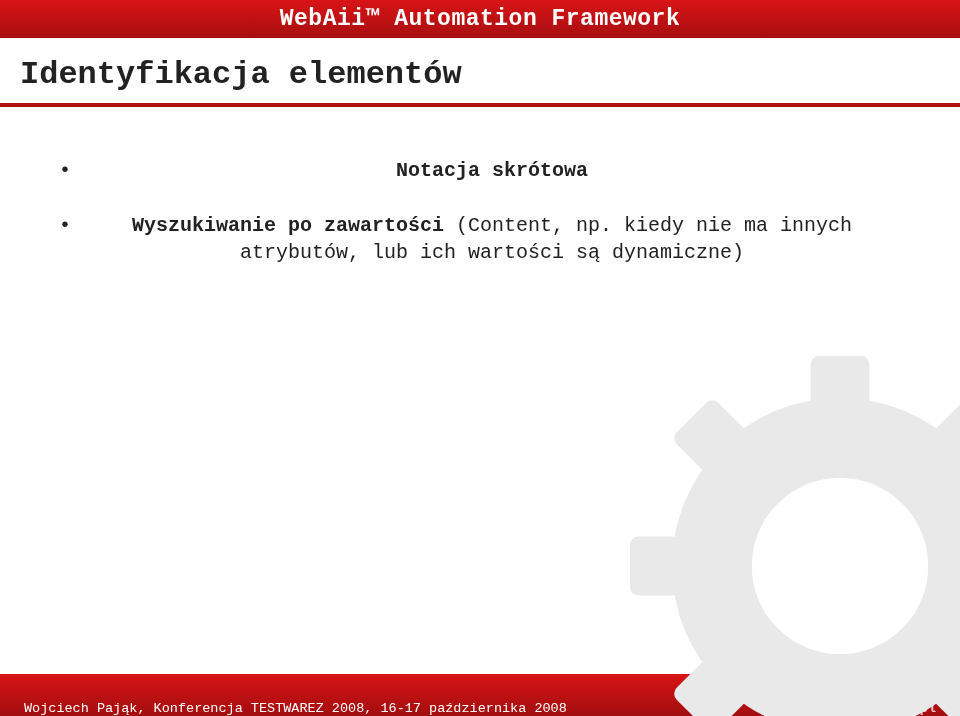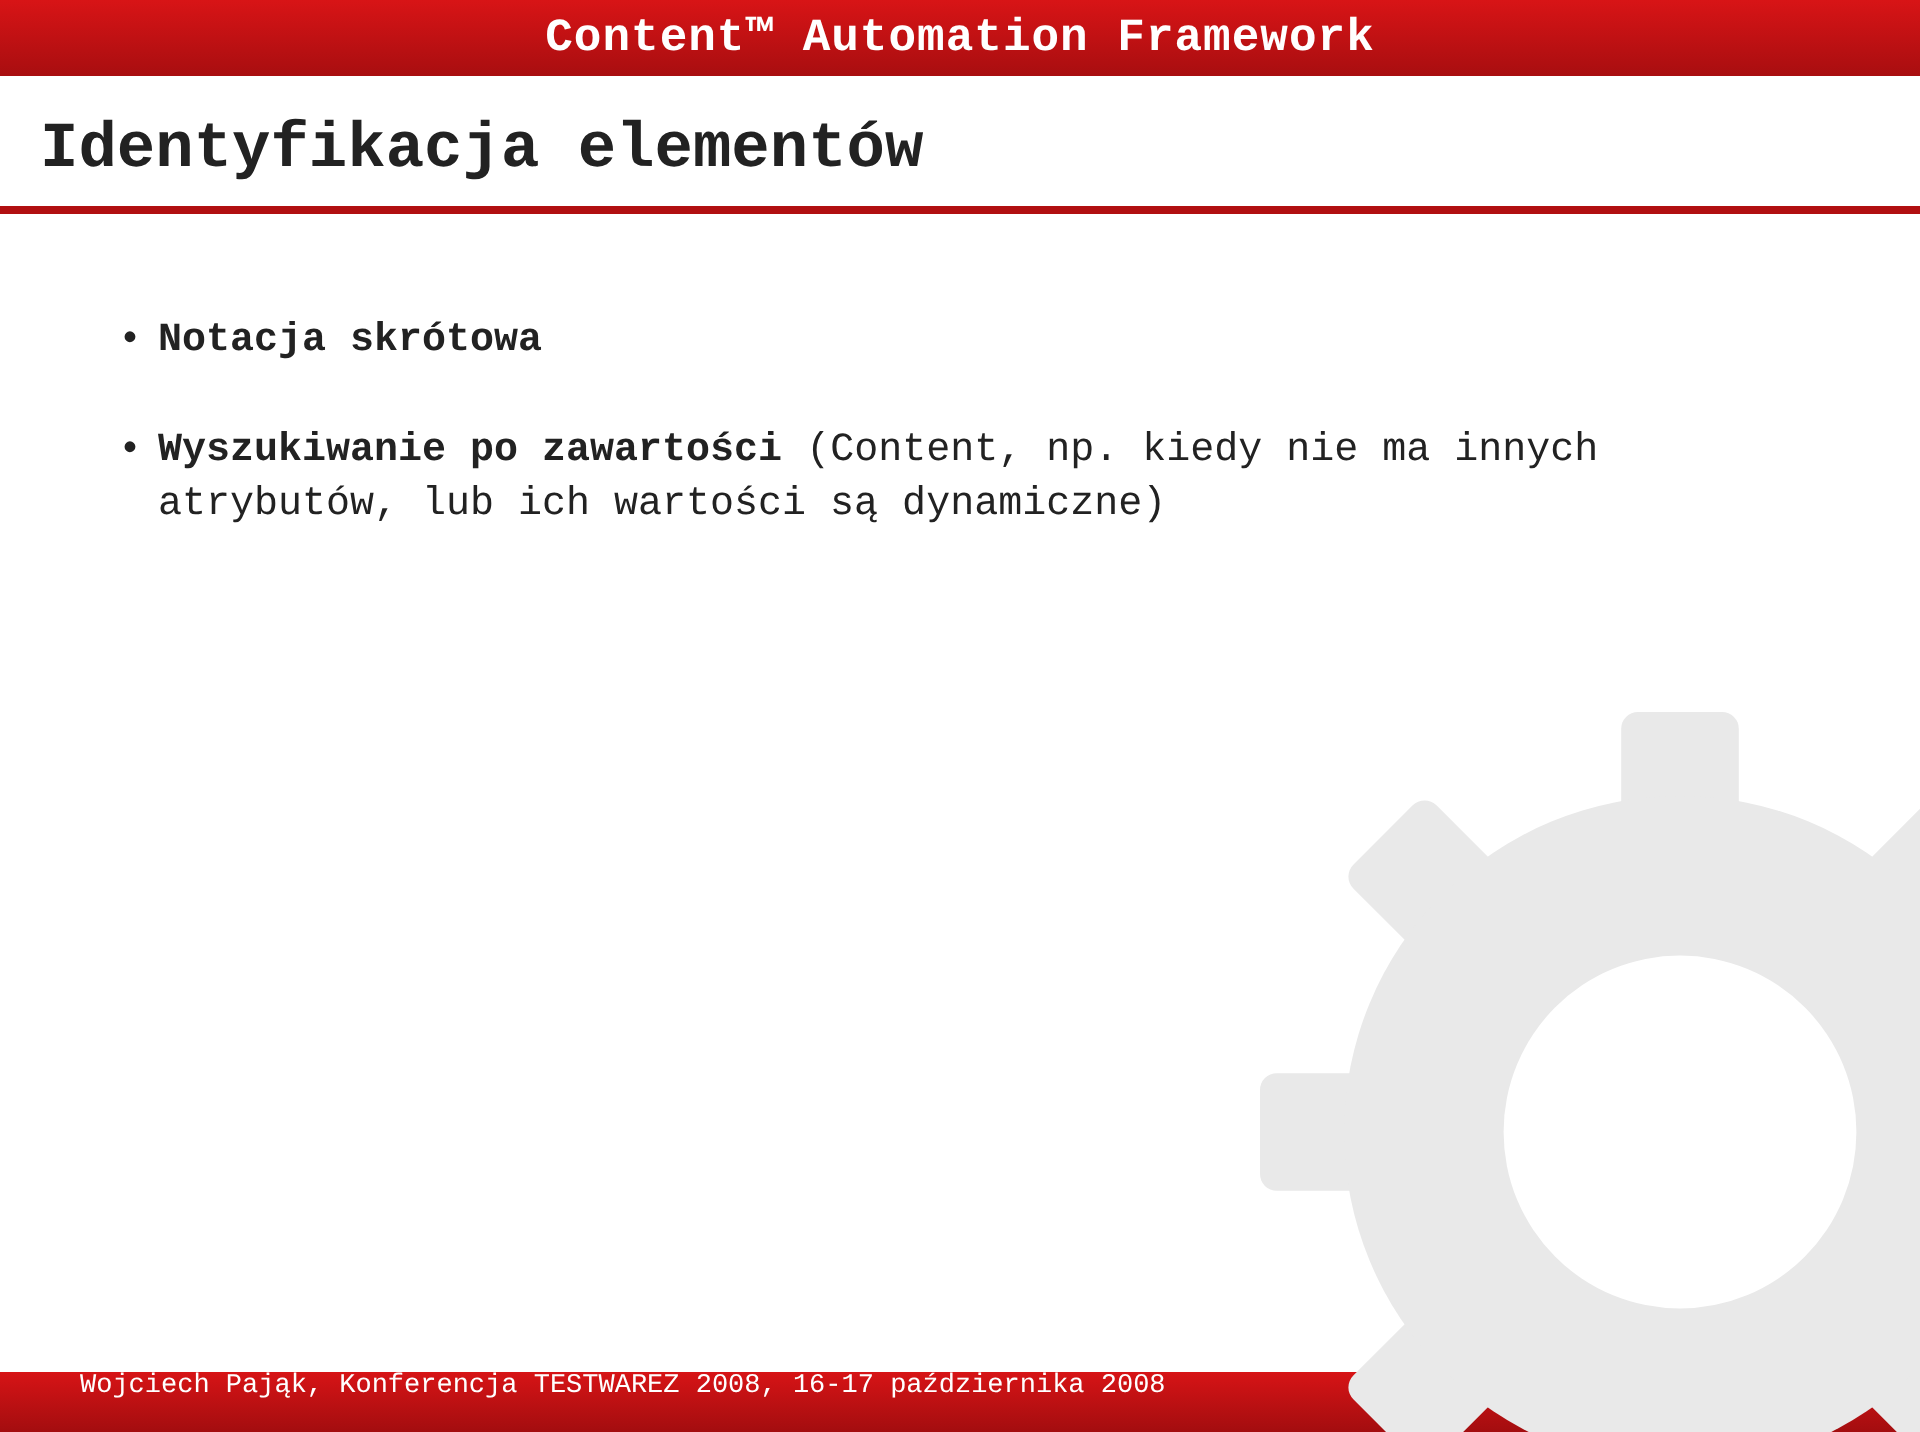--- a/index.html
+++ b/index.html
@@ -32,20 +32,21 @@
   }
   .page-title {
     font-size: 32px;
     font-weight: bold;
     color: #222;
   }
   .content {
     padding: 50px 55px 20px 55px;
     position: relative;
     z-index: 2;
+    text-align: center;
   }
   .bullet-list { list-style: none; }
   .bullet-list > li {
     position: relative;
     padding-left: 24px;
     font-size: 20px;
     line-height: 1.35;
     margin-bottom: 28px;
     color: #222;
   }
@@ -55,26 +56,26 @@
     left: 4px;
     top: 0;
     font-size: 20px;
   }
   .bold { font-weight: bold; }
   .footer {
     position: absolute;
     bottom: 0;
     left: 0;
     width: 100%;
-    height: 30px;
+    height: 42px;
     background: linear-gradient(to bottom, #d71416 0%, #a30d0f 100%);
     display: flex;
-    align-items: flex-start;
+    align-items: flex-end;
     justify-content: space-between;
-    padding: 0 40px;
+    padding: 0 24px;
     font-size: 13.5px;
     color: #ffffff;
   }
   .footer-left { color: #fff; }
   .footer-right { color: #f7c1c1; font-weight: bold; }
   .gear-bg {
     position: absolute;
     right: -90px;
     bottom: -60px;
     width: 420px;
@@ -82,21 +83,21 @@
     z-index: 1;
     opacity: 1;
   }
   .gear-bg svg { width: 100%; height: 100%; }
   .gear-shape { fill: #e9e9e9; }
 </style>
 </head>
 <body>
 
 <div class="header-band">
-  <div class="header-title">Content™ Automation Framework</div>
+  <div class="header-title">WebAii™ Automation Framework</div>
 </div>
 
 <div class="page-title-wrap">
   <div class="page-title">Identyfikacja elementów</div>
 </div>
 
 <div class="gear-bg">
   <svg viewBox="0 0 200 200">
     <g class="gear-shape">
       <g transform="translate(100,100)">

